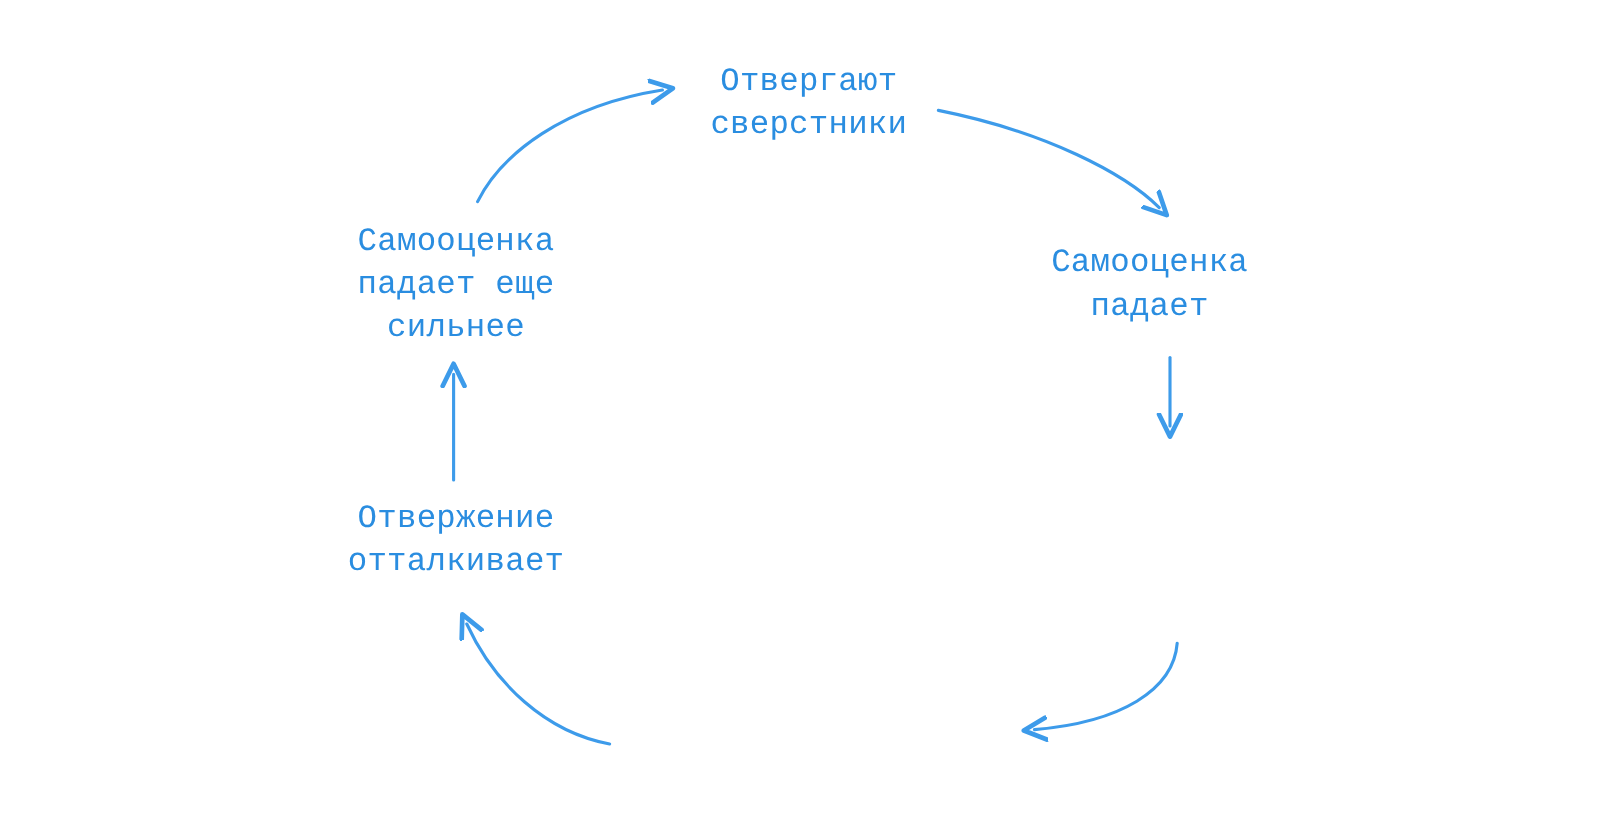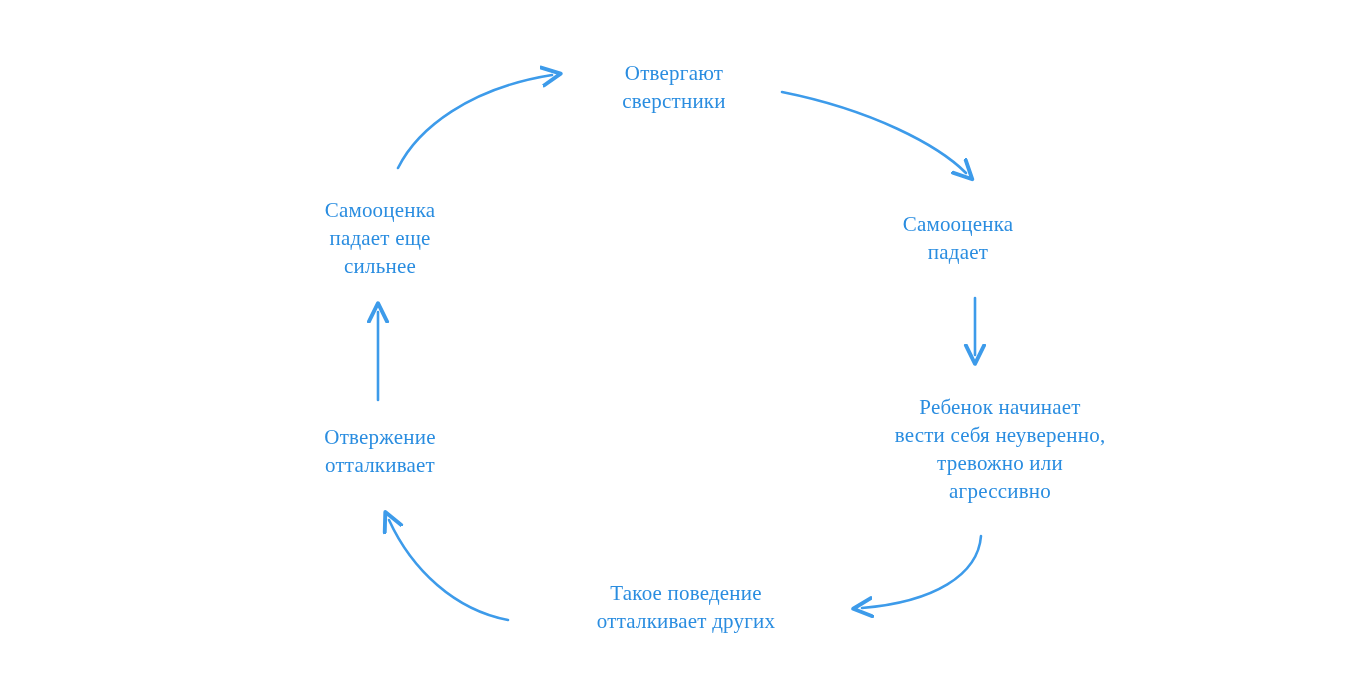--- a/index.html
+++ b/index.html
@@ -18,22 +18,22 @@
   #cycle-svg {
     position: absolute;
     left: 0;
     top: 0;
     width: 1352px;
     height: 692px;
   }
   .node {
     position: absolute;
     color: #2a8de0;
-    font-family: Liberation Serif, serif;
-    font-size: 21px;
+    font-family: Liberation Mono, monospace;
+    font-size: 27px;
     font-weight: 500;
     line-height: 1.33;
     text-align: center;
     letter-spacing: 0.2px;
     white-space: pre-line;
     transform: translate(-50%, -50%);
   }
   .node-top      { left: 674px; top: 88px;  width: 360px; }
   .node-right-up { left: 958px; top: 239px; width: 330px; }
   .node-right-dn { left: 1000px; top: 450px; width: 380px; }
@@ -66,25 +66,19 @@
       <path d="M508,620 C455,610 412,570 389,520" marker-end="url(#arrowhead)"></path>
 
       <path d="M378,400 C378,375 378,355 378,312" marker-end="url(#arrowhead)"></path>
     </g>
   </svg>
 
   <div class="node node-top">Отвергают
 сверстники</div>
   <div class="node node-right-up">Самооценка
 падает</div>
-  <div class="node node-right-dn">Ребенок начинает
-вести себя неуверенно,
-тревожно или
-агрессивно</div>
-  <div class="node node-bottom">Такое поведение
-отталкивает других</div>
   <div class="node node-left-dn">Отвержение
 отталкивает</div>
   <div class="node node-left-up">Самооценка
 падает еще
 сильнее</div>
 
 </div>
 
 </body></html>

